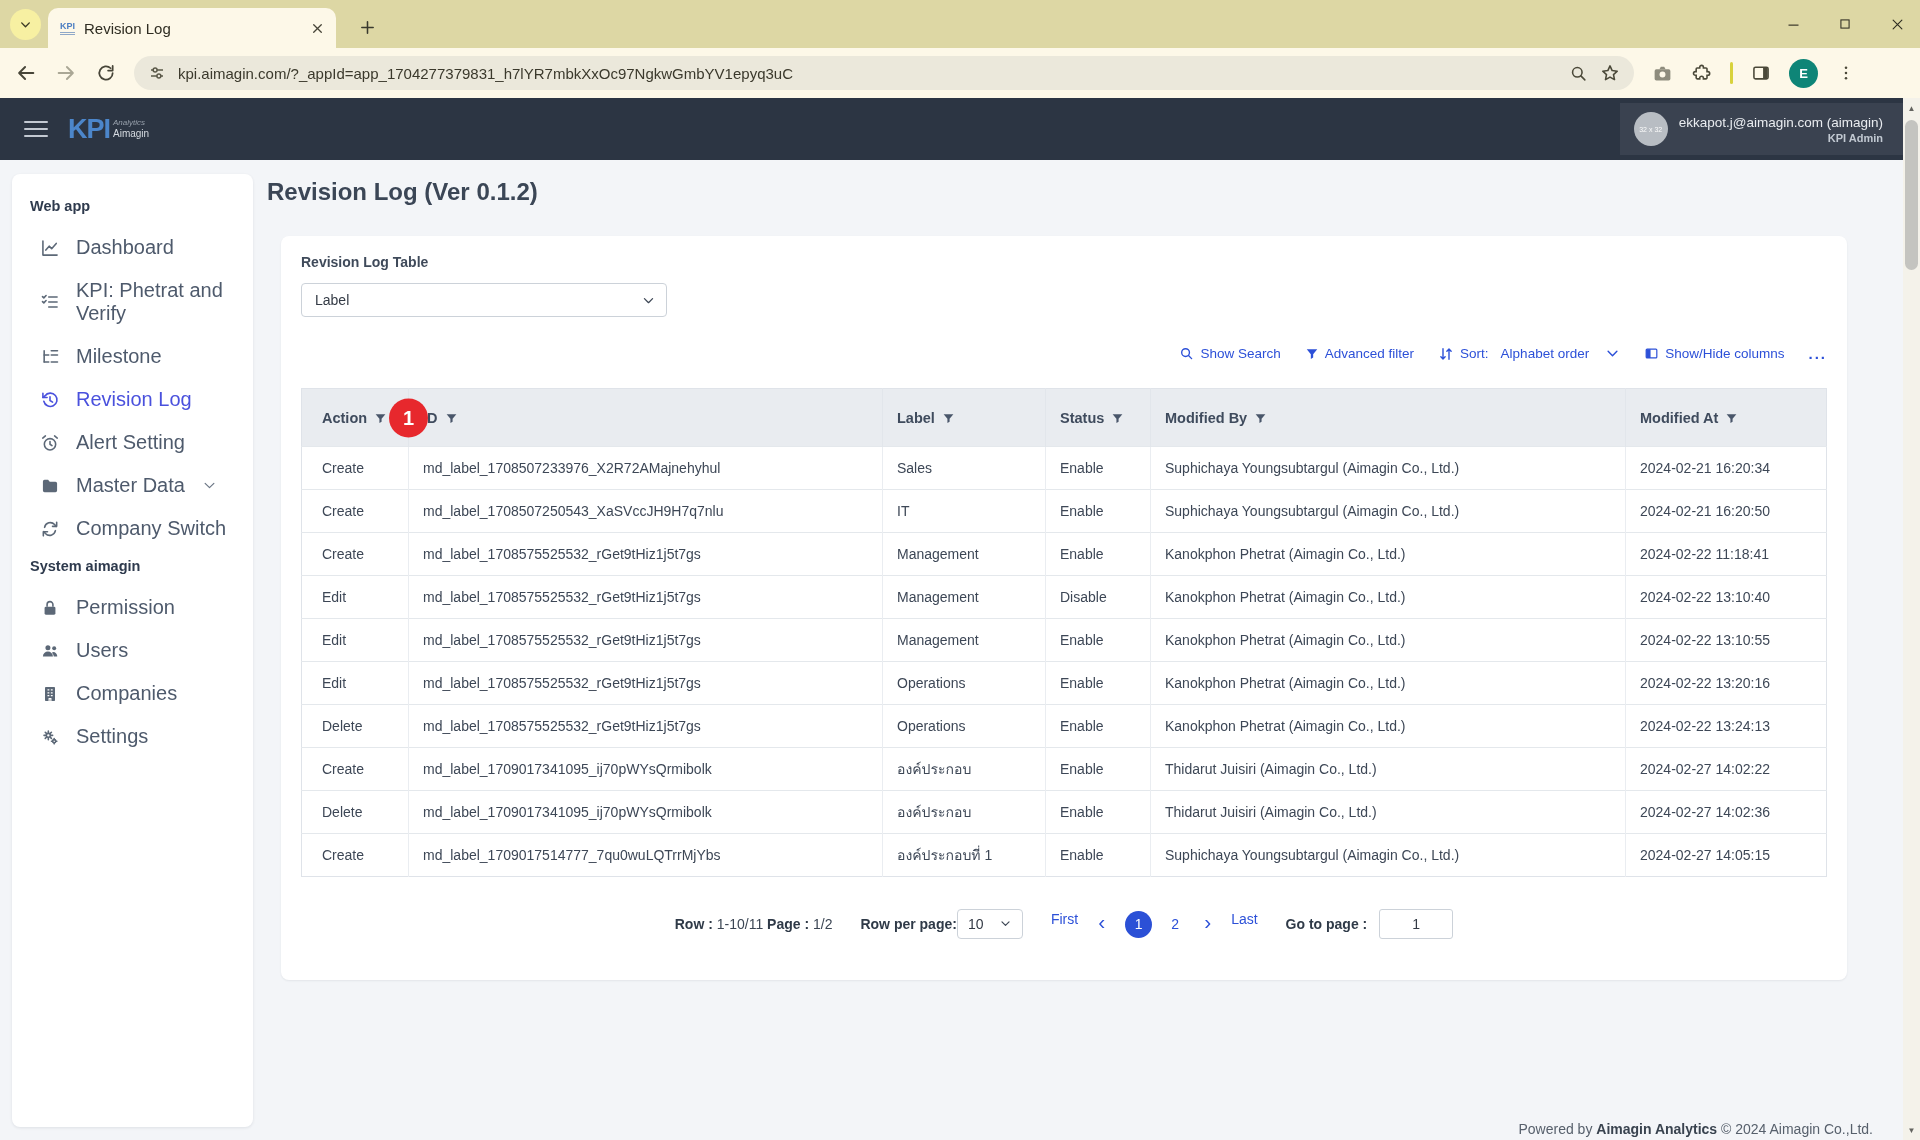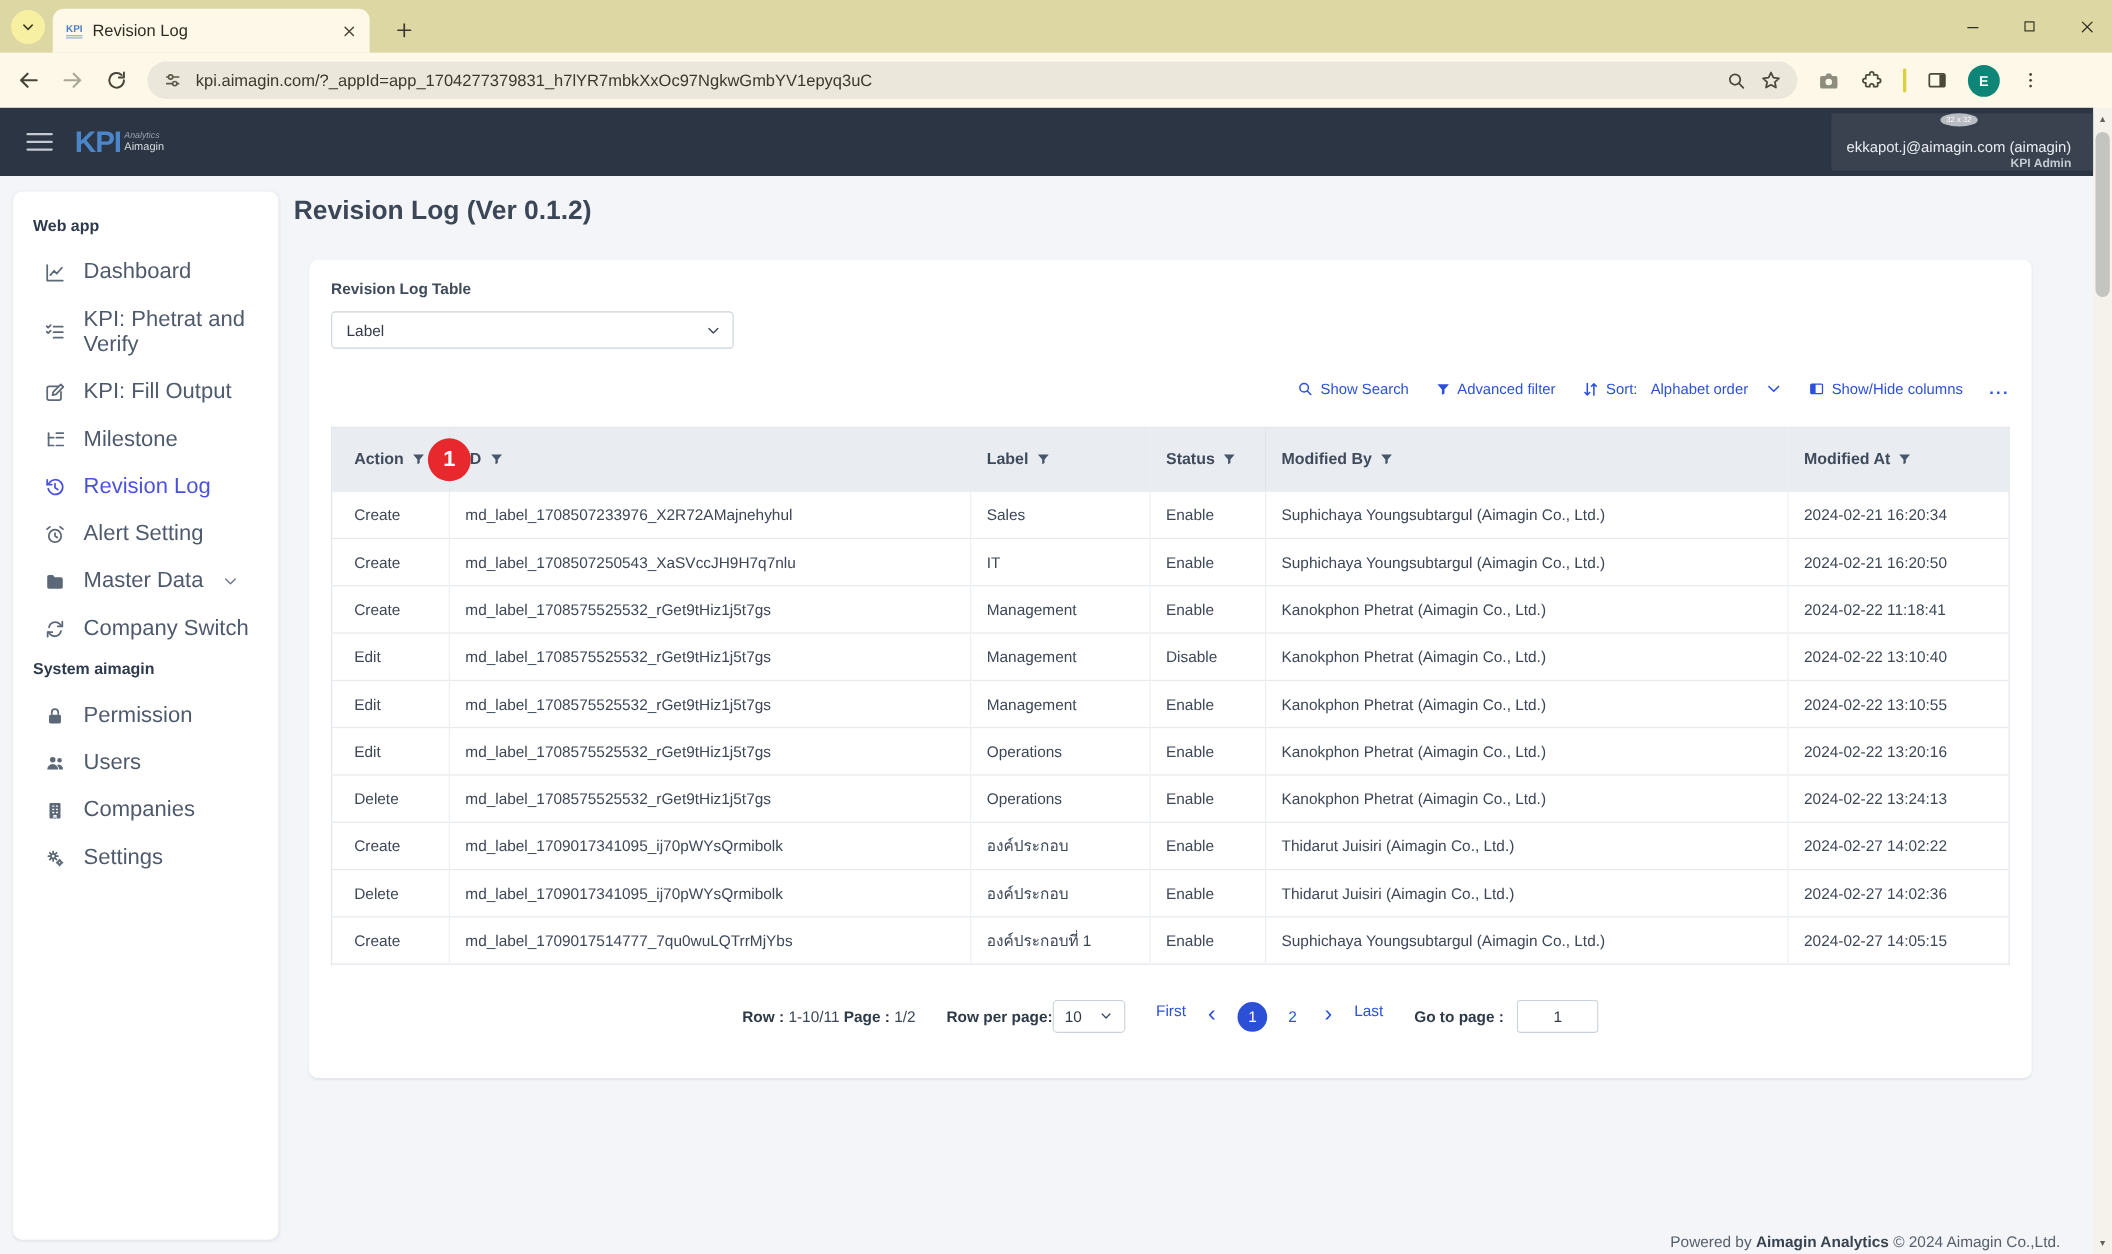--- a/index.html
+++ b/index.html
@@ -35,21 +35,21 @@
   .appbar { position:absolute; top:98px; left:0; width:1903px; height:62px; background:#2c3543;
     display:flex; align-items:center; }
   .hamburger { margin-left:24px; width:24px; display:flex; flex-direction:column; gap:5px; cursor:pointer; }
   .hamburger i { display:block; height:2px; background:#c3c9d2; border-radius:2px; }
   .logo { margin-left:20px; display:flex; align-items:center; gap:3px; cursor:pointer; }
   .logo-main { font-size:27px; font-weight:800; color:#4c86ca; letter-spacing:-1px; }
   .logo-sub { display:flex; flex-direction:column; line-height:1.1; }
   .logo-sub .t { font-size:8px; color:#98a1ac; font-style:italic; }
   .logo-sub .b { font-size:10px; color:#d6dbe1; font-weight:normal; }
   .user-chip { margin-left:auto; height:52px; background:#3a4250; display:flex; align-items:center;
-    padding:0 20px 0 14px; gap:11px; cursor:pointer;flex-direction:column; }
+    padding:0 20px 0 14px; gap:11px; cursor:pointer; }
   .user-avatar { width:34px; height:34px; border-radius:50%; background:#b8bdc3; color:#fbfbfb;
     display:flex; align-items:center; justify-content:center; font-size:7px; }
   .user-meta { display:flex; flex-direction:column; align-items:flex-end; gap:2px; }
   .user-email { font-size:13.5px; color:#e9ecf0; }
   .user-role { font-size:11px; font-weight:bold; color:#c2c9d2; }
 
   
   .scrollbar { position:absolute; top:98px; right:0; width:17px; height:1042px; background:#f4f2ea; z-index:60; }
   .sb-arrow { position:absolute; left:0; width:17px; height:16px; display:flex; align-items:center;
     justify-content:center; color:#63635f; font-size:8px; cursor:pointer; }
@@ -278,29 +278,20 @@
       </div>
       <div class="side-item">
         <span class="s-icon">
           <svg viewBox="0 0 24 24" fill="none" stroke="currentColor" stroke-width="1.9" stroke-linecap="round" stroke-linejoin="round">
             <path d="M10.5 6h10M10.5 12h10M10.5 18h10"></path>
             <path d="M3 5.5L4.6 7 7.3 4.2"></path>
             <path d="M3 11.5L4.6 13l2.7-2.8"></path>
           </svg>
         </span>
         <span class="s-label">KPI: Phetrat and Verify</span>
-      </div>
-      <div class="side-item">
-        <span class="s-icon">
-          <svg viewBox="0 0 24 24" fill="none" stroke="currentColor" stroke-width="1.9" stroke-linecap="round" stroke-linejoin="round">
-            <path d="M15.5 5H5.5a2 2 0 0 0-2 2v11a2 2 0 0 0 2 2h11a2 2 0 0 0 2-2v-7"></path>
-            <path d="M18.3 2.9l2.8 2.8L13 13.8l-3.7.9.9-3.7z"></path>
-          </svg>
-        </span>
-        <span class="s-label">KPI: Fill Output</span>
       </div>
       <div class="side-item">
         <span class="s-icon">
           <svg viewBox="0 0 24 24" fill="none" stroke="currentColor" stroke-width="1.9" stroke-linecap="round" stroke-linejoin="round">
             <path d="M5 4.5V18"></path>
             <path d="M5 9.5h5.5M5 18h5.5"></path>
             <path d="M13.5 4.5H21M13.5 9.5H21M13.5 18H21"></path>
           </svg>
         </span>
         <span class="s-label">Milestone</span>

